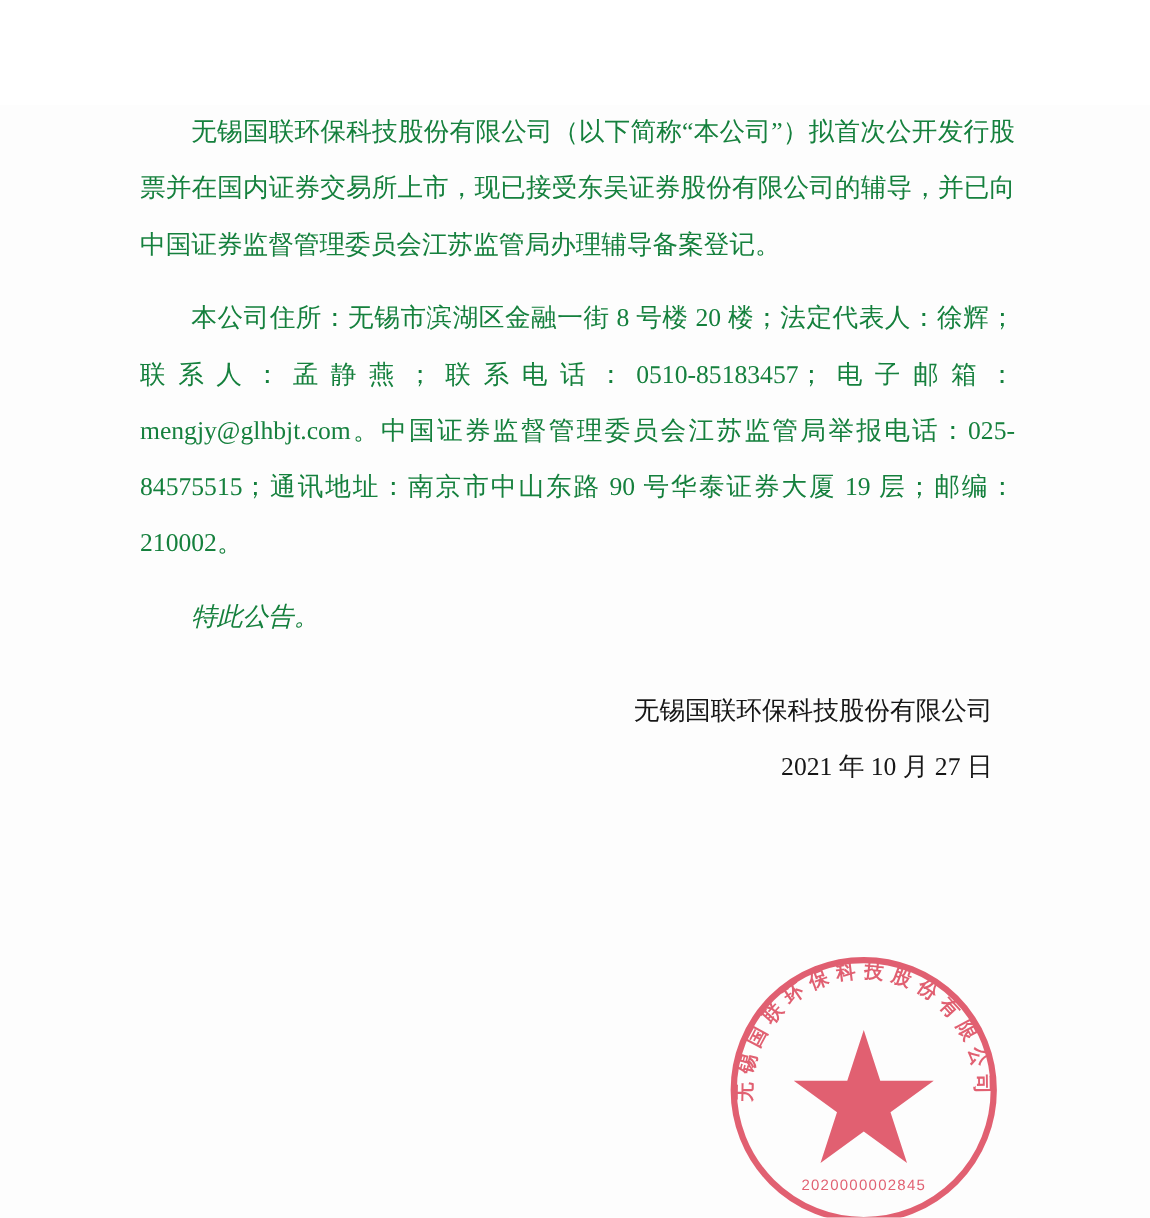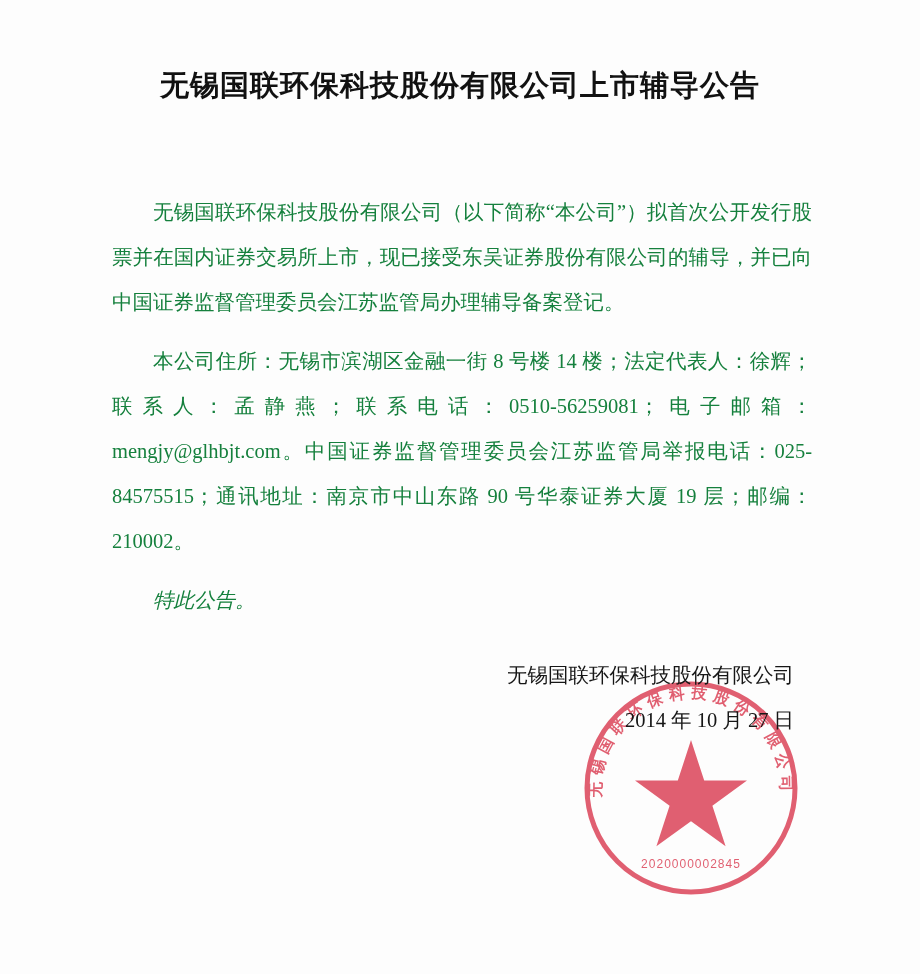--- a/index.html
+++ b/index.html
@@ -88,31 +88,30 @@
     font-size: 12px;
     fill: #d9344a;
     letter-spacing: 1px;
   }
 </style>
 </head>
 <body>
 
 <div class="page">
 
-  <h1 class="doc-title">无锡国联环保科技股份有限公司上市辅导公告</h1>
 
   <div class="body-block">
     <p class="para">无锡国联环保科技股份有限公司（以下简称“本公司”）拟首次公开发行股票并在国内证券交易所上市，现已接受东吴证券股份有限公司的辅导，并已向中国证券监督管理委员会江苏监管局办理辅导备案登记。</p>
-    <p class="para">本公司住所：无锡市滨湖区金融一街 8 号楼 14 楼；法定代表人：徐辉；联系人：孟静燕；联系电话：0510-56259081；电子邮箱：mengjy@glhbjt.com。中国证券监督管理委员会江苏监管局举报电话：025-84575515；通讯地址：南京市中山东路 90 号华泰证券大厦 19 层；邮编：210002。</p>
+    <p class="para">本公司住所：无锡市滨湖区金融一街 8 号楼 20 楼；法定代表人：徐辉；联系人：孟静燕；联系电话：0510-85183457；电子邮箱：mengjy@glhbjt.com。中国证券监督管理委员会江苏监管局举报电话：025-84575515；通讯地址：南京市中山东路 90 号华泰证券大厦 19 层；邮编：210002。</p>
     <p class="para">特此公告。</p>
   </div>
 
   <div class="sign-block">
     <div class="sign-line">无锡国联环保科技股份有限公司</div>
-    <div class="sign-line">2014 年 10 月 27 日</div>
+    <div class="sign-line">2021 年 10 月 27 日</div>
   </div>
 
   <div class="seal">
     <svg viewBox="0 0 232 232" xmlns="http://www.w3.org/2000/svg">
       <defs>
         <path id="sealArc" d="M 116,116 m -92,0 a 92,92 0 1,1 184,0" fill="none"></path>
         <path id="sealArcText" d="M 26,116 a 90,90 0 0 1 180,0" fill="none"></path>
       </defs>
       <circle cx="116" cy="116" r="104" fill="none" stroke="#d9344a" stroke-width="5"></circle>
 

